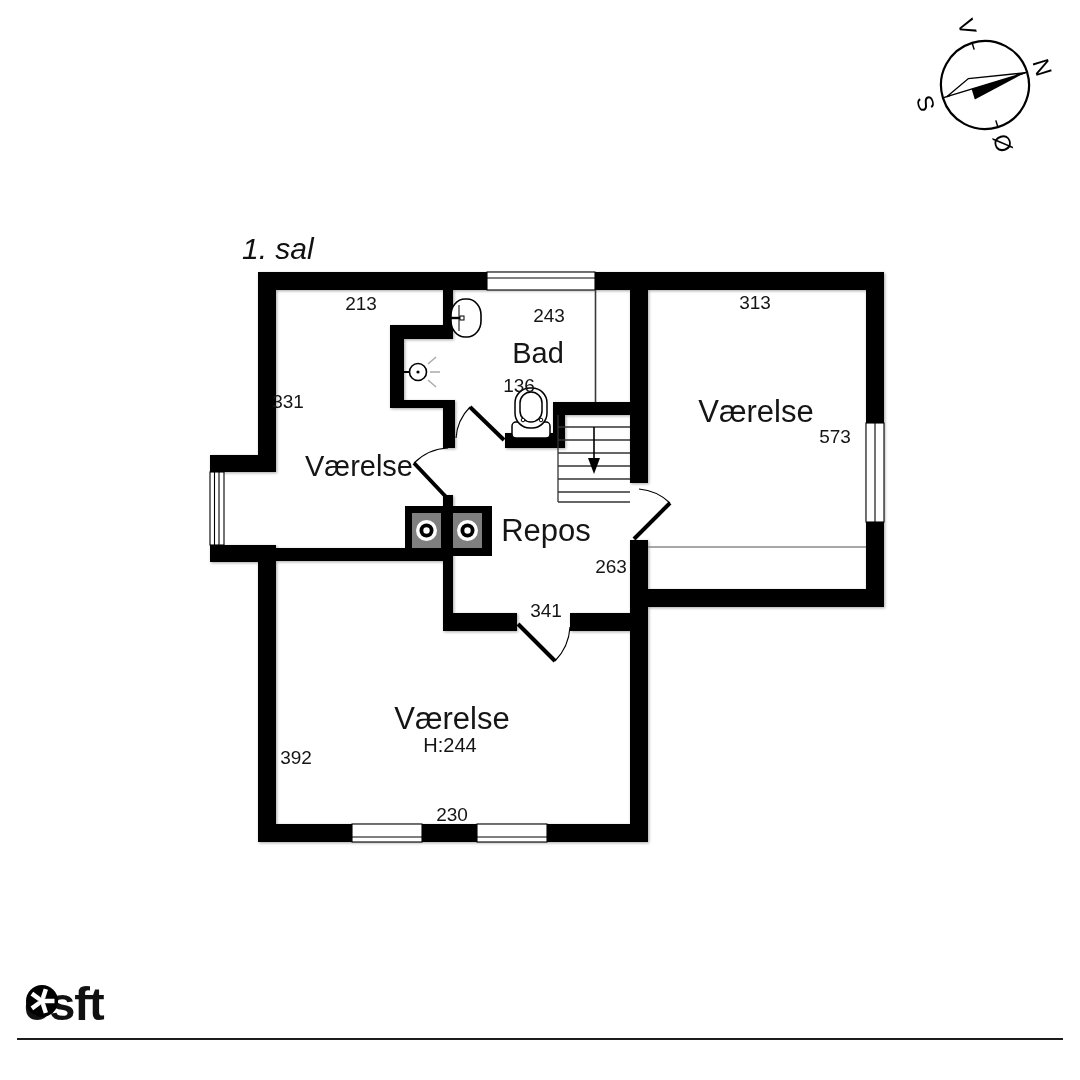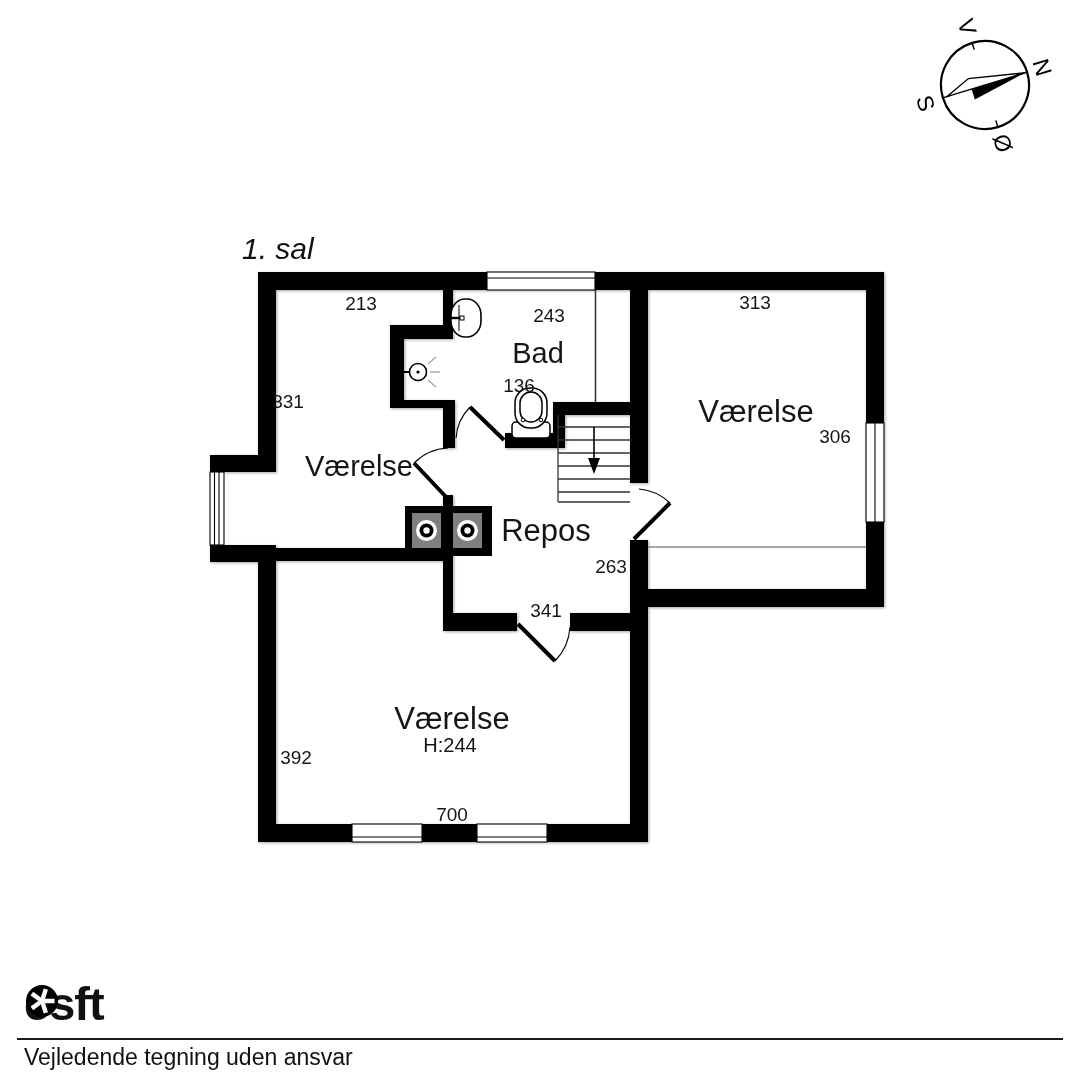--- a/index.html
+++ b/index.html
@@ -181,38 +181,37 @@
   <div class="lbl room" style="left:359px;top:466px;">Værelse</div>
   <div class="lbl room-big" style="left:756px;top:412px;">Værelse</div>
   <div class="lbl room-big" style="left:546px;top:531px;">Repos</div>
   <div class="lbl room-big" style="left:452px;top:719px;">Værelse</div>
   <div class="lbl h-dim" style="left:450px;top:745px;">H:244</div>
 
   <div class="lbl dim" style="left:361px;top:304px;">213</div>
   <div class="lbl dim" style="left:549px;top:316px;">243</div>
   <div class="lbl dim" style="left:755px;top:303px;">313</div>
   <div class="lbl dim" style="left:288px;top:402px;">331</div>
-  <div class="lbl dim" style="left:835px;top:437px;">306</div>
+  <div class="lbl dim" style="left:835px;top:437px;">573</div>
   <div class="lbl dim" style="left:471px;top:386px;margin-left:48px;">136</div>
   <div class="lbl dim" style="left:611px;top:567px;">263</div>
   <div class="lbl dim" style="left:546px;top:611px;">341</div>
   <div class="lbl dim" style="left:296px;top:726px;margin-top:32px;">392</div>
-  <div class="lbl dim" style="left:452px;top:815px;">700</div>
+  <div class="lbl dim" style="left:452px;top:815px;">230</div>
 
   <div class="footer-brand">
     <span class="brand-txt">es</span>
     <svg class="brand-gear" width="34" height="34" viewBox="-17 -17 34 34">
       <circle cx="0" cy="0" r="16" fill="#000"></circle>
       <g stroke="#ffffff" stroke-width="4.5">
         <line x1="0" y1="-3" x2="0" y2="-12.5" transform="rotate(18)"></line>
         <line x1="0" y1="-3" x2="0" y2="-12.5" transform="rotate(90)"></line>
         <line x1="0" y1="-3" x2="0" y2="-12.5" transform="rotate(162)"></line>
         <line x1="0" y1="-3" x2="0" y2="-12.5" transform="rotate(234)"></line>
         <line x1="0" y1="-3" x2="0" y2="-12.5" transform="rotate(306)"></line>
       </g>
       <circle cx="0" cy="0" r="3.6" fill="#ffffff"></circle>
     </svg>
     <span class="brand-txt">ft</span>
   </div>
   <div class="footer-line"></div>
-  <div class="disclaimer">Vejledende tegning uden ansvar</div>
 
 </div>
 
 </body></html>

